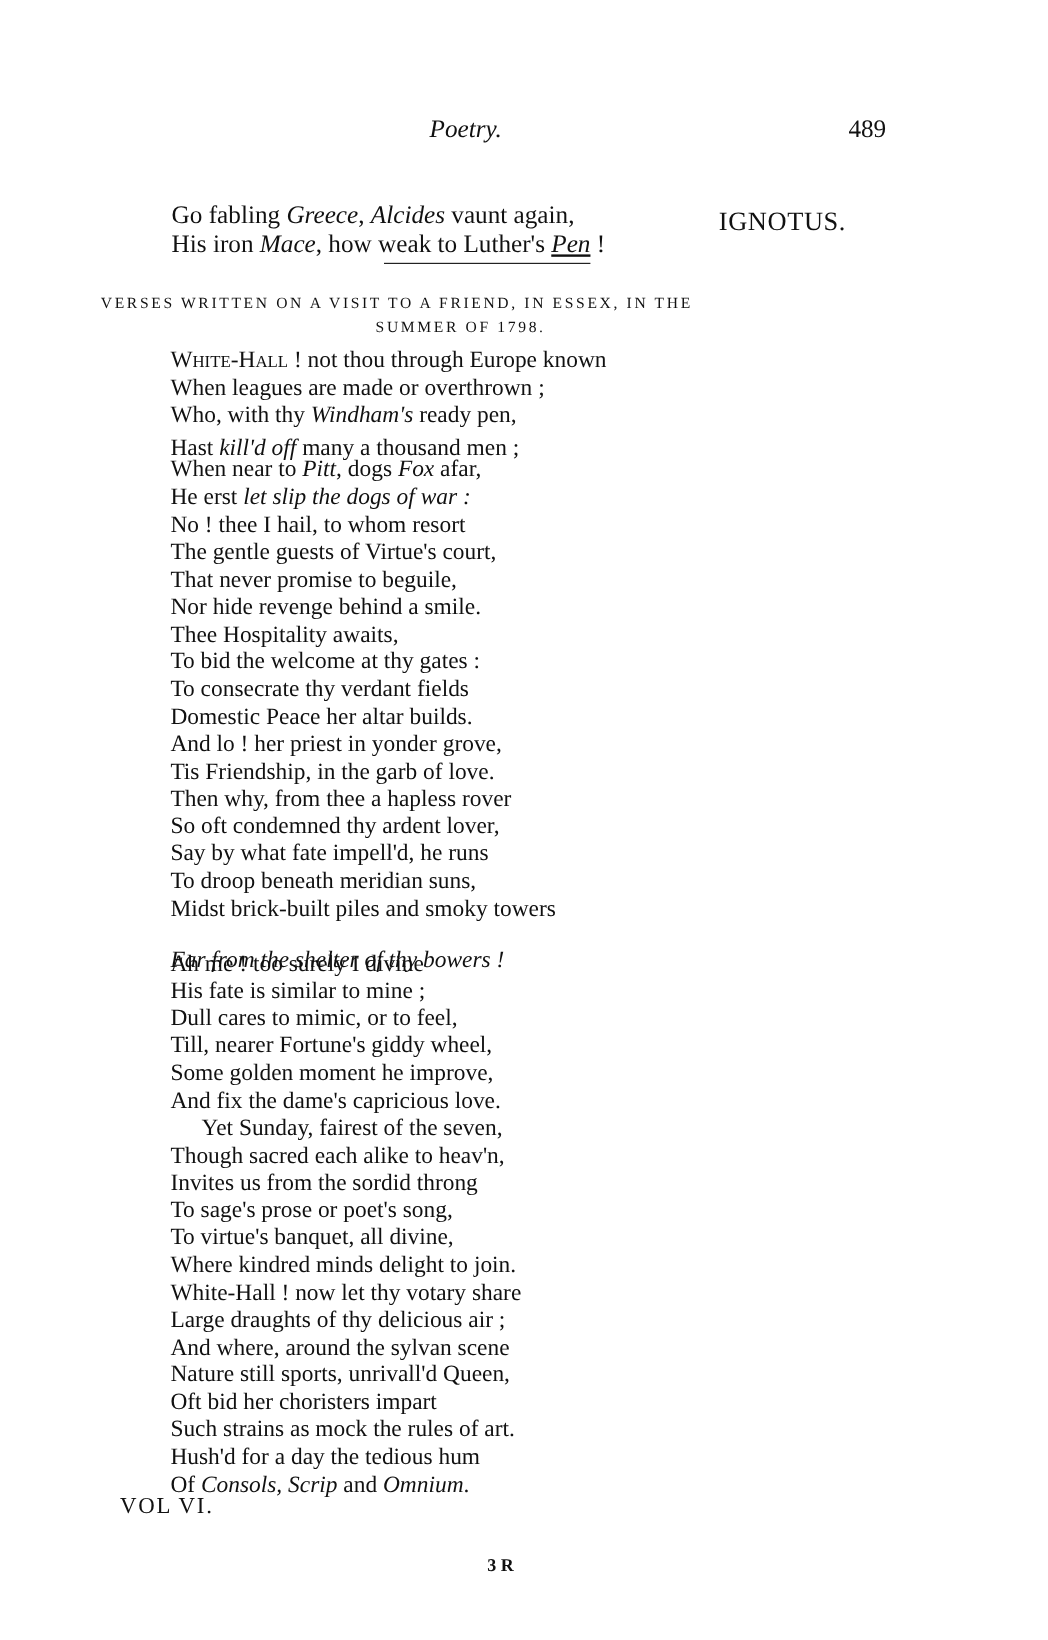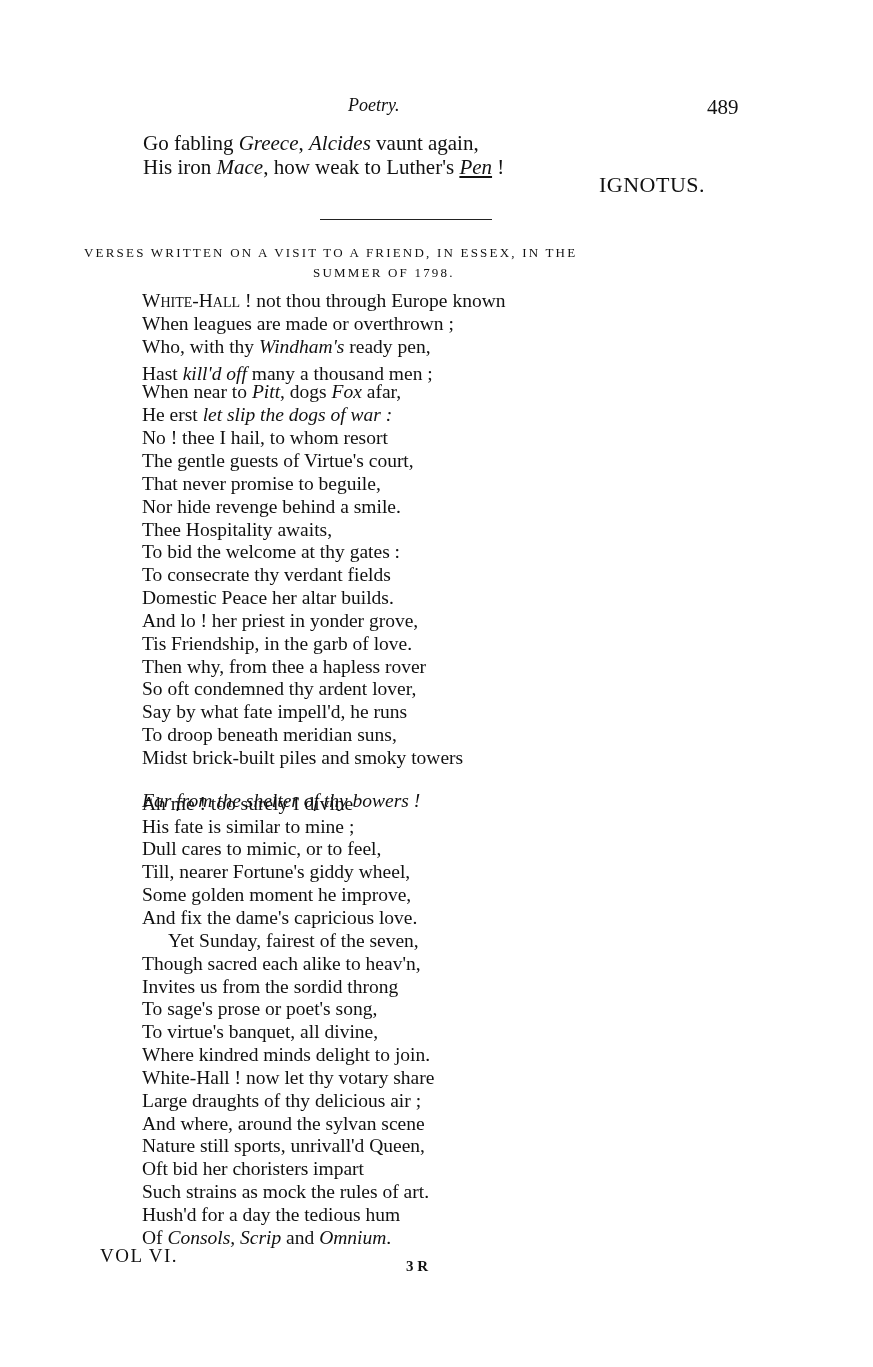--- a/index.html
+++ b/index.html
@@ -2,32 +2,32 @@
 <html><head>
 <meta charset="utf-8">
 <style>
   html, body { margin: 0; padding: 0; }
   body {
     width: 873px; height: 1367px; background: #ffffff; position: relative;
     font-family: "Liberation Serif", "DejaVu Serif", serif; color: #111;
     overflow: hidden;
   }
   .abs { position: absolute; white-space: nowrap; }
-  #running-head { left: 348px; top: 95px; font-size: 18px; font-style: italic; }
+  #running-head { left: 358px; top: 95px; font-size: 21px; font-style: italic; }
   #page-number { left: 707px; top: 95px; font-size: 21px; }
-  .couplet { left: 143px; font-size: 21px; }
+  .couplet { left: 143px; font-size: 21px; margin-top: 36px; }
   #signature { left: 599px; top: 172px; font-size: 22px; letter-spacing: 0.5px; }
   #rule { left: 320px; top: 219px; width: 172px; height: 0; border-top: 1.5px solid #222; }
   #title1 { left: 84px; top: 245px; font-size: 13px; letter-spacing: 2.2px; }
   #title2 { left: 313px; top: 265px; font-size: 13px; letter-spacing: 2.2px; }
   .sc { font-variant: small-caps; }
   .line { left: 142px; font-size: 19.5px; }
   .indent { left: 168px; }
   #footer-vol { left: 100px; top: 1245px; font-size: 19px; letter-spacing: 1.5px; }
-  #footer-sig { left: 406px; top: 1258px; font-size: 15px; font-weight: bold; }
+  #footer-sig { left: 406px; top: 1297px; font-size: 15px; font-weight: bold; }
 </style>
 </head>
 <body>
 
 <div id="running-head" class="abs">Poetry.</div>
 <div id="page-number" class="abs">489</div>
 
 <div id="prev-poem">
     <div class="abs couplet" style="top: 131px;"><span>Go fabling </span><span style="font-style: italic;">Greece</span><span>, </span><span style="font-style: italic;">Alcides</span><span> vaunt again,</span></div>
     <div class="abs couplet" style="top: 155px;"><span>His iron </span><span style="font-style: italic;">Mace</span><span>, how weak to Luther's </span><span style="font-style: italic; text-decoration: underline;">Pen</span><span> !</span></div>

